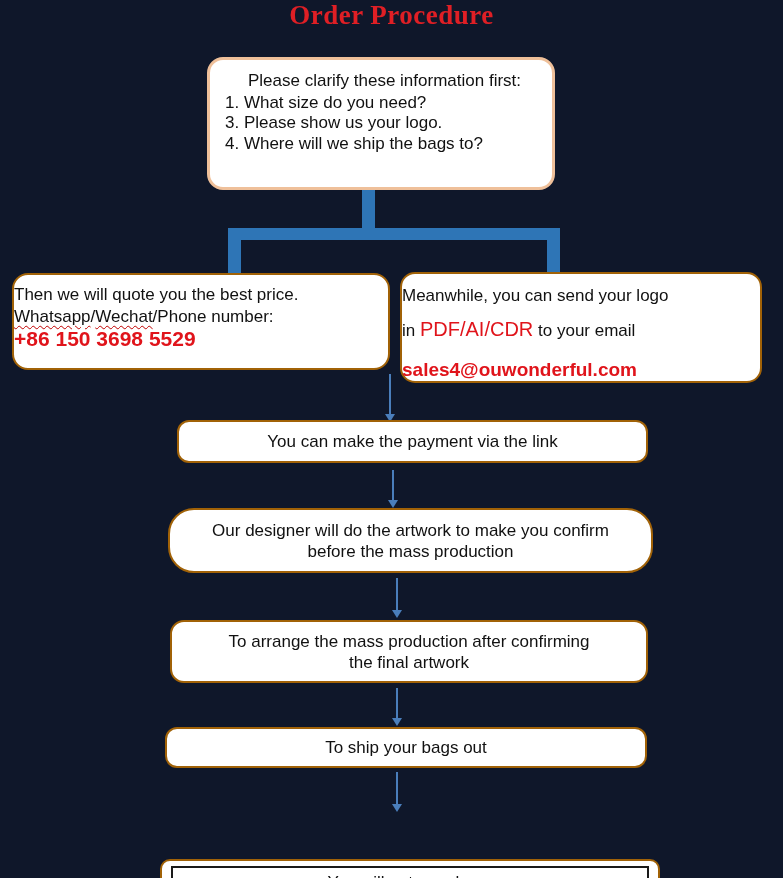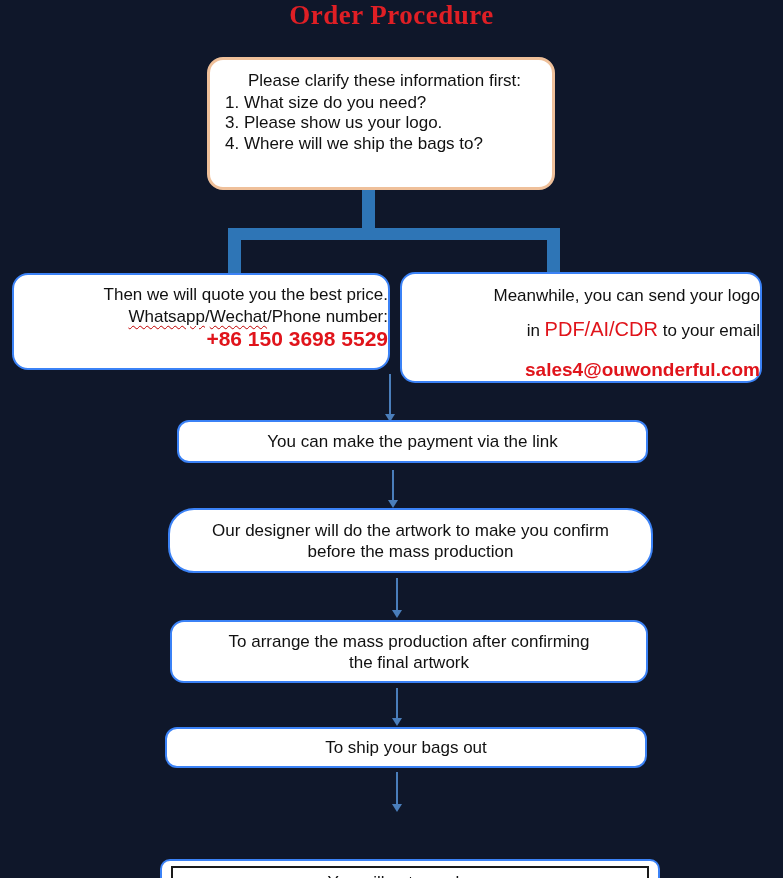--- a/index.html
+++ b/index.html
@@ -8,22 +8,22 @@
     font-family:"Liberation Sans","DejaVu Sans",sans-serif; color:#111111;
     overflow:hidden;
   }
   .title {
     position:absolute; top:0; left:0; width:100%; text-align:center;
     font-family:"Liberation Serif","DejaVu Serif",serif;
     font-size:27px; font-weight:bold; color:#df1f25; letter-spacing:0.5px;
   }
   .box {
     position:absolute; box-sizing:border-box; background:#ffffff;
-    border:2px solid #3b82f6; border-radius:14px;
-    font-size:17px; color:#111111; text-align:right;
+    border:2px solid #a16207; border-radius:14px;
+    font-size:17px; color:#111111; text-align:left;
   }
   .box.flex { display:flex; flex-direction:column; align-items:center; justify-content:center; line-height:21px; }
   .clarify {
     border:3px solid #efc09a; border-radius:16px;
     text-align:left; padding:11px 8px 0 15px; line-height:20.5px;
   }
   .clarify .heading { text-align:center; margin-bottom:1px; }
   .quote { padding-top:9px; line-height:22px; }
   .phone {
     display:block; margin-top:0; font-size:21px; font-weight:bold; color:#e0141b;

